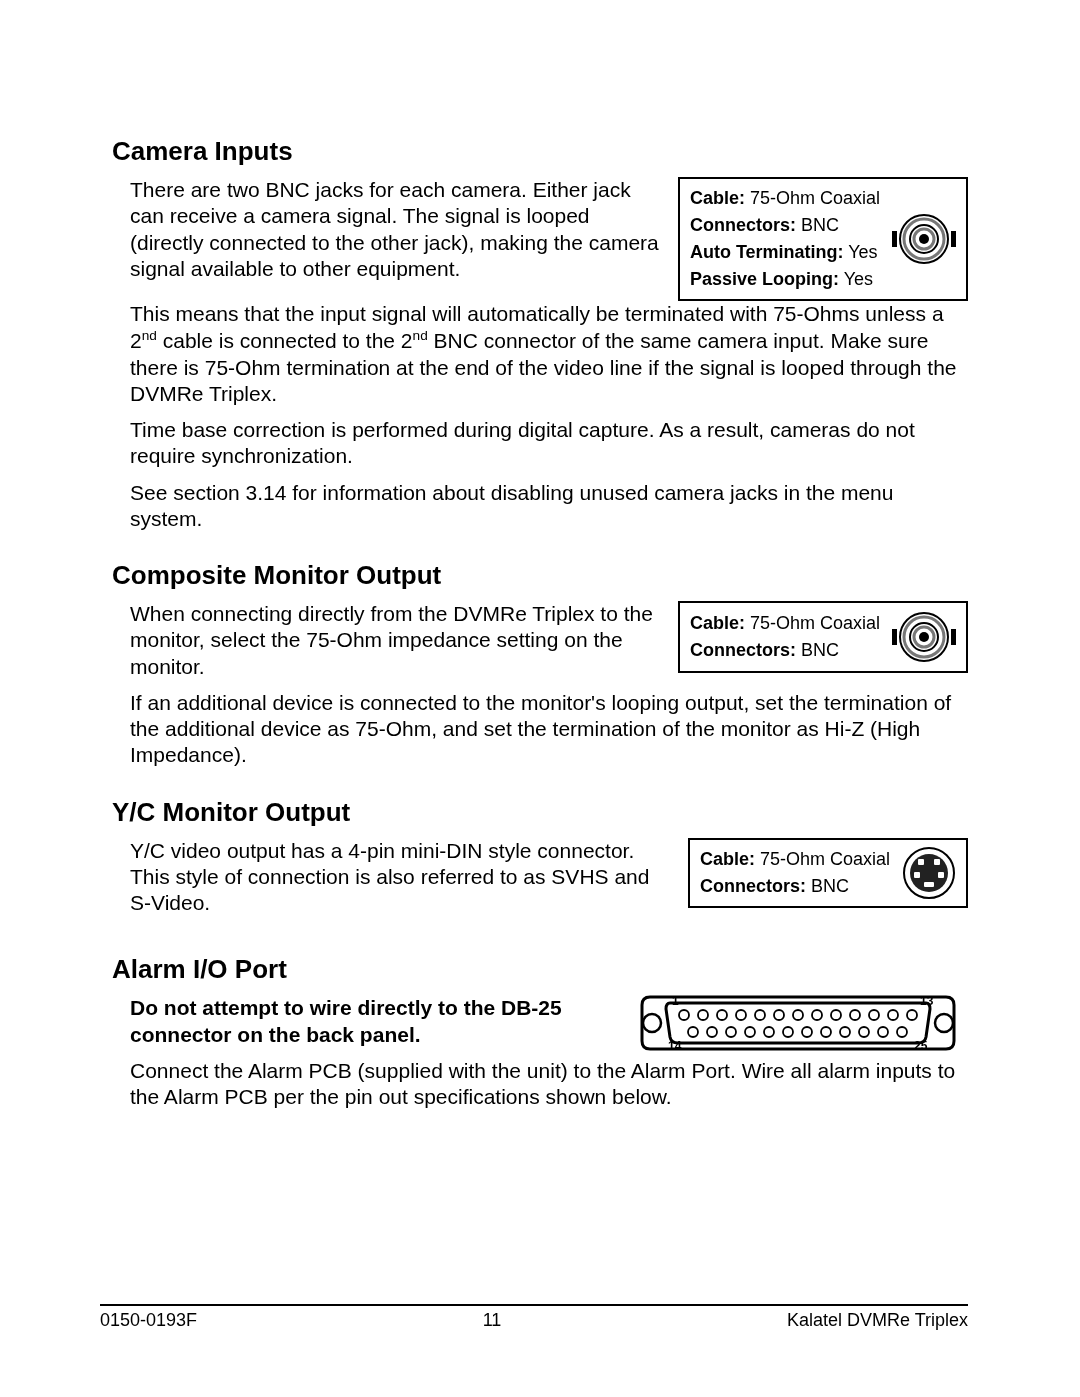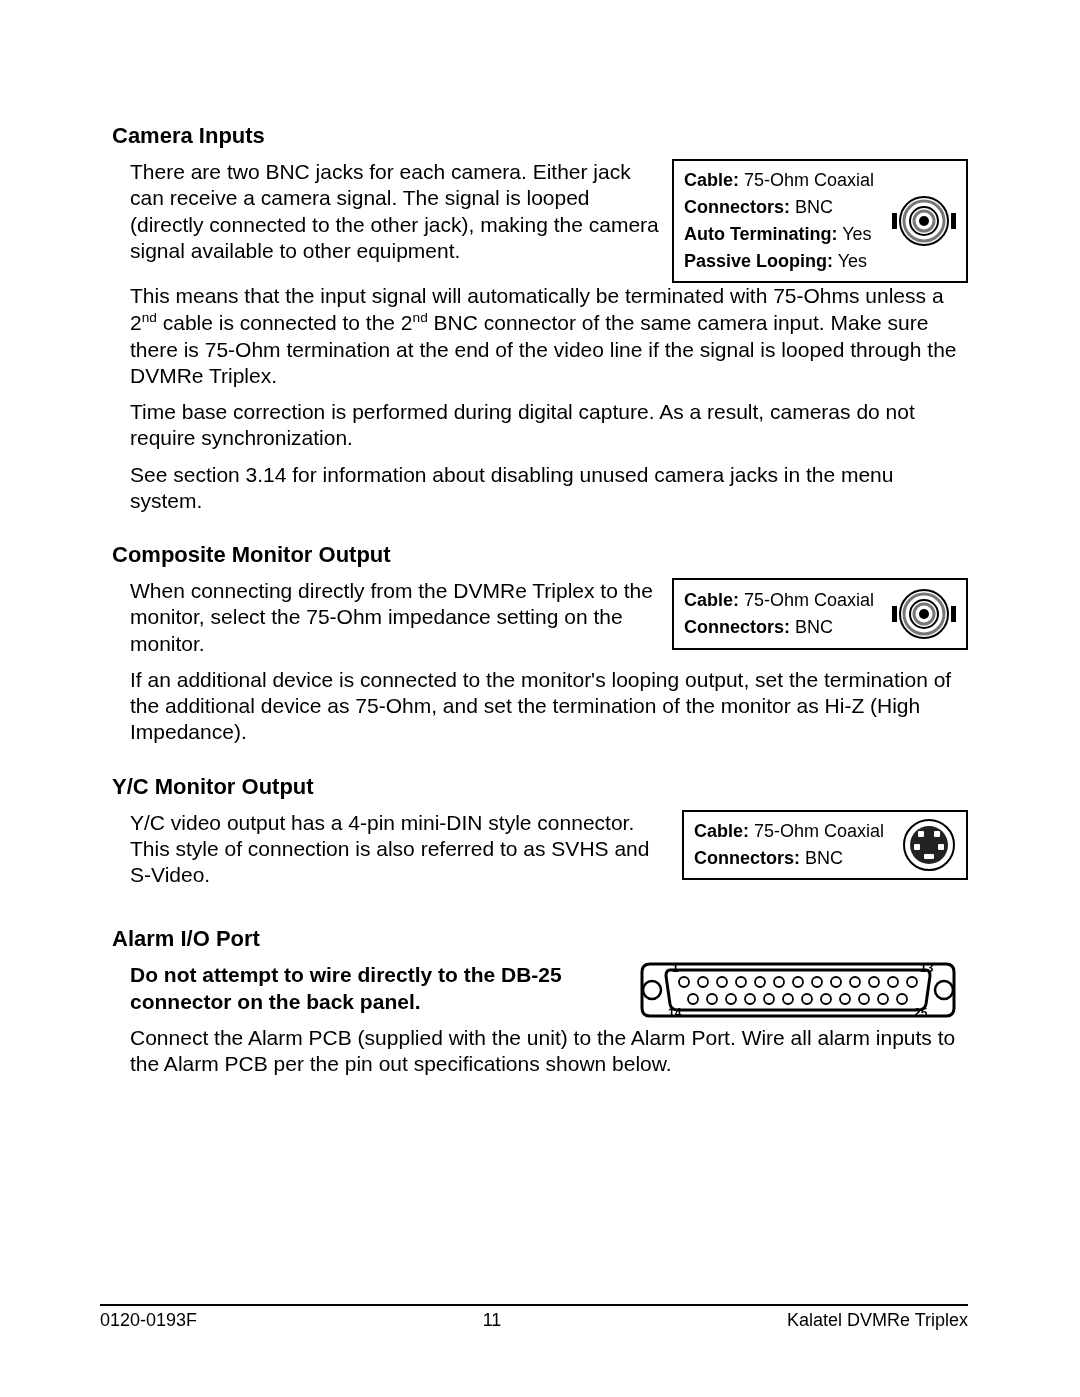--- a/index.html
+++ b/index.html
@@ -13,23 +13,23 @@
     width: 1080px;
     height: 1397px;
     position: relative;
     box-sizing: border-box;
     padding: 120px 112px 0 112px;
   }
   .section {
     margin-bottom: 28px;
   }
   h2 {
-    font-size: 22px;
+    font-size: 26px;
     font-weight: bold;
-    margin: 3px 0 10px 0;
+    margin: 16px 0 10px 0;
   }
   p {
     font-size: 21px;
     line-height: 1.25;
     margin: 0 0 10px 0;
   }
   .indent {
     margin-left: 18px;
   }
   .row {
@@ -40,21 +40,21 @@
   .leftcol {
     flex: 1 1 auto;
   }
   .specbox {
     border: 2px solid #000;
     width: 348px;
     box-sizing: border-box;
     padding: 6px 10px;
     display: flex;
     align-items: center;
-    gap: 18px;
+    gap: 12px;
   }
   .spec-text {
     flex: 1;
     font-size: 18px;
     line-height: 1.5;
   }
   .spec-text div {
     white-space: nowrap;
   }
   .spec-label {
@@ -247,19 +247,19 @@
           <text x="286" y="55" font-size="12" font-weight="bold" font-family="Arial">25</text>
         </svg>
       </div>
     </div>
     <p class="indent">Connect the Alarm PCB (supplied with the unit) to the Alarm Port.  Wire all alarm inputs to the Alarm PCB per the pin out specifications shown below.</p>
   </div>
 
   <div class="footer">
     <div class="footer-line"></div>
     <div class="footer-row">
-      <span>0120-0193F</span>
+      <span>0150-0193F</span>
       <span>11</span>
       <span>Kalatel DVMRe Triplex</span>
     </div>
   </div>
 
 </div>
 
 </body></html>

